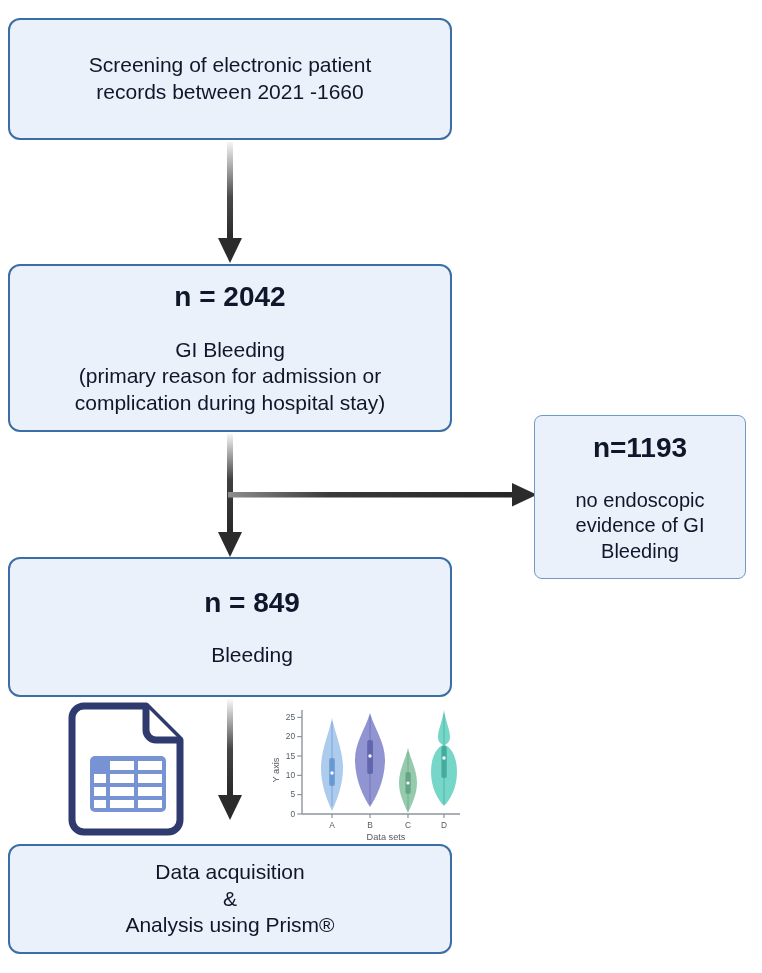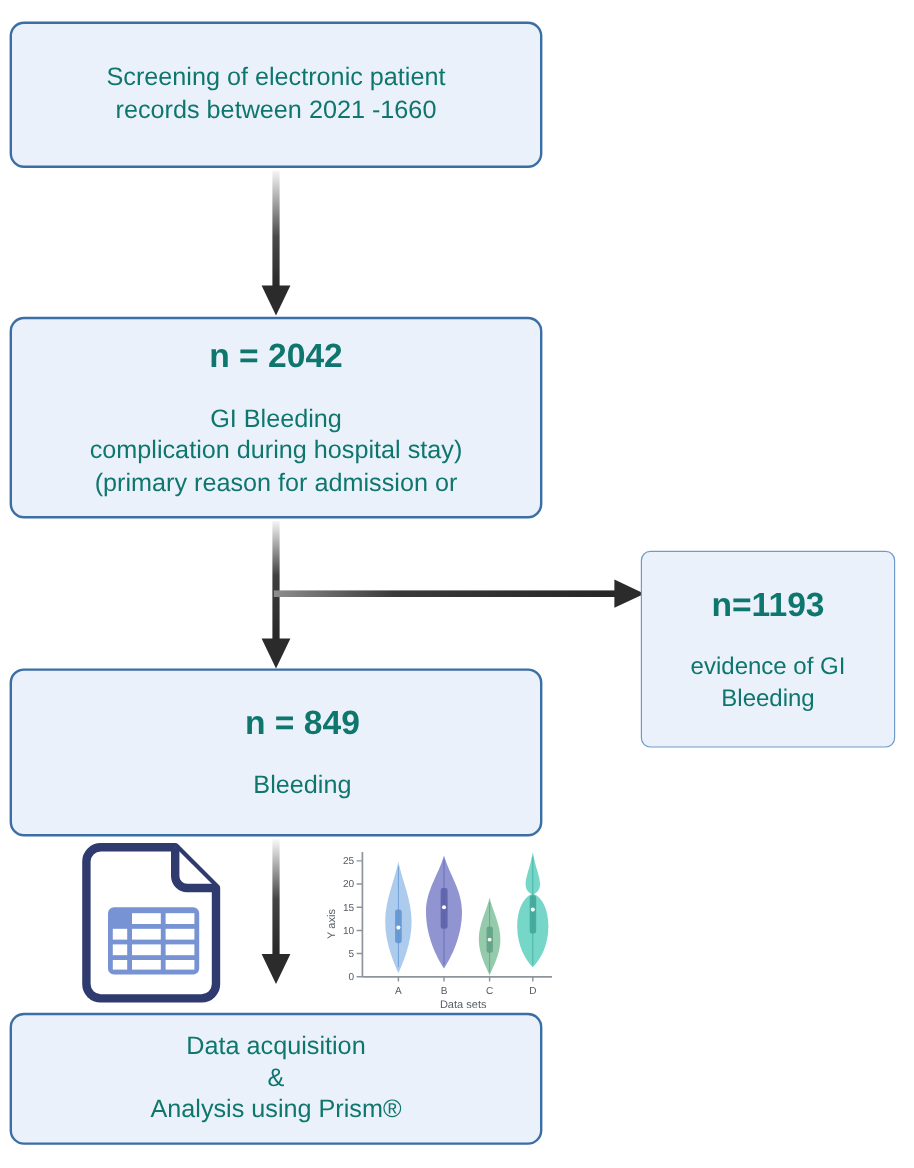--- a/index.html
+++ b/index.html
@@ -24,30 +24,29 @@
     position: absolute;
     box-sizing: border-box;
     background: #eaf1fa;
     border: 2px solid #3b6ea5;
     border-radius: 12px;
     display: flex;
     flex-direction: column;
     align-items: center;
     justify-content: center;
     text-align: center;
-    color: #0f766e;
+    color: #0f172a;
     font-size: 21px;
     line-height: 1.28;
   }
   .flow-box.side {
     border-width: 1.5px;
     border-color: #6f9bc8;
     border-radius: 8px;
     font-size: 20px;
-    margin-top: 44px;
   }
   .box-count {
     font-weight: bold;
     font-size: 28px;
   }
   .box-body {
     font-weight: normal;
   }
   .gap-sm { height: 22px; }
 
@@ -98,22 +97,22 @@
       </linearGradient>
     </defs>
     <rect x="12" y="0" width="6" height="100" fill="url(#gradV1)"></rect>
     <polygon points="15,121 3,96 27,96" fill="#2b2b2b"></polygon>
   </svg>
 
   <div class="flow-box" style="left:8px; top:264px; width:444px; height:168px;">
     <div class="box-count">n = 2042</div>
     <div class="gap-sm"></div>
     <div class="box-body">GI Bleeding</div>
+    <div class="box-body">(primary reason for admission or</div>
     <div class="box-body">complication during hospital stay)</div>
-    <div class="box-body">(primary reason for admission or</div>
   </div>
 
   <svg class="arrow-v" style="left:215px; top:434px;" width="30" height="124" viewBox="0 0 30 124">
     <defs>
       <linearGradient id="gradV2" x1="0" y1="0" x2="0" y2="1">
         <stop offset="0%" stop-color="#f6f6f6"></stop>
         <stop offset="45%" stop-color="#3f3f3f"></stop>
         <stop offset="100%" stop-color="#262626"></stop>
       </linearGradient>
     </defs>
@@ -129,20 +128,21 @@
         <stop offset="100%" stop-color="#262626"></stop>
       </linearGradient>
     </defs>
     <rect x="0" y="12" width="288" height="5.5" fill="url(#gradH1)"></rect>
     <polygon points="309,14.8 284,3 284,26.5" fill="#2b2b2b"></polygon>
   </svg>
 
   <div class="flow-box side" style="left:534px; top:415px; width:212px; height:164px;">
     <div class="box-count">n=1193</div>
     <div class="gap-sm"></div>
+    <div class="box-body">no endoscopic</div>
     <div class="box-body">evidence of GI</div>
     <div class="box-body">Bleeding</div>
   </div>
 
   <div class="flow-box" style="left:8px; top:557px; width:444px; height:140px;padding-left:44px;">
     <div class="box-count">n = 849</div>
     <div class="gap-sm"></div>
     <div class="box-body">Bleeding</div>
   </div>
 

